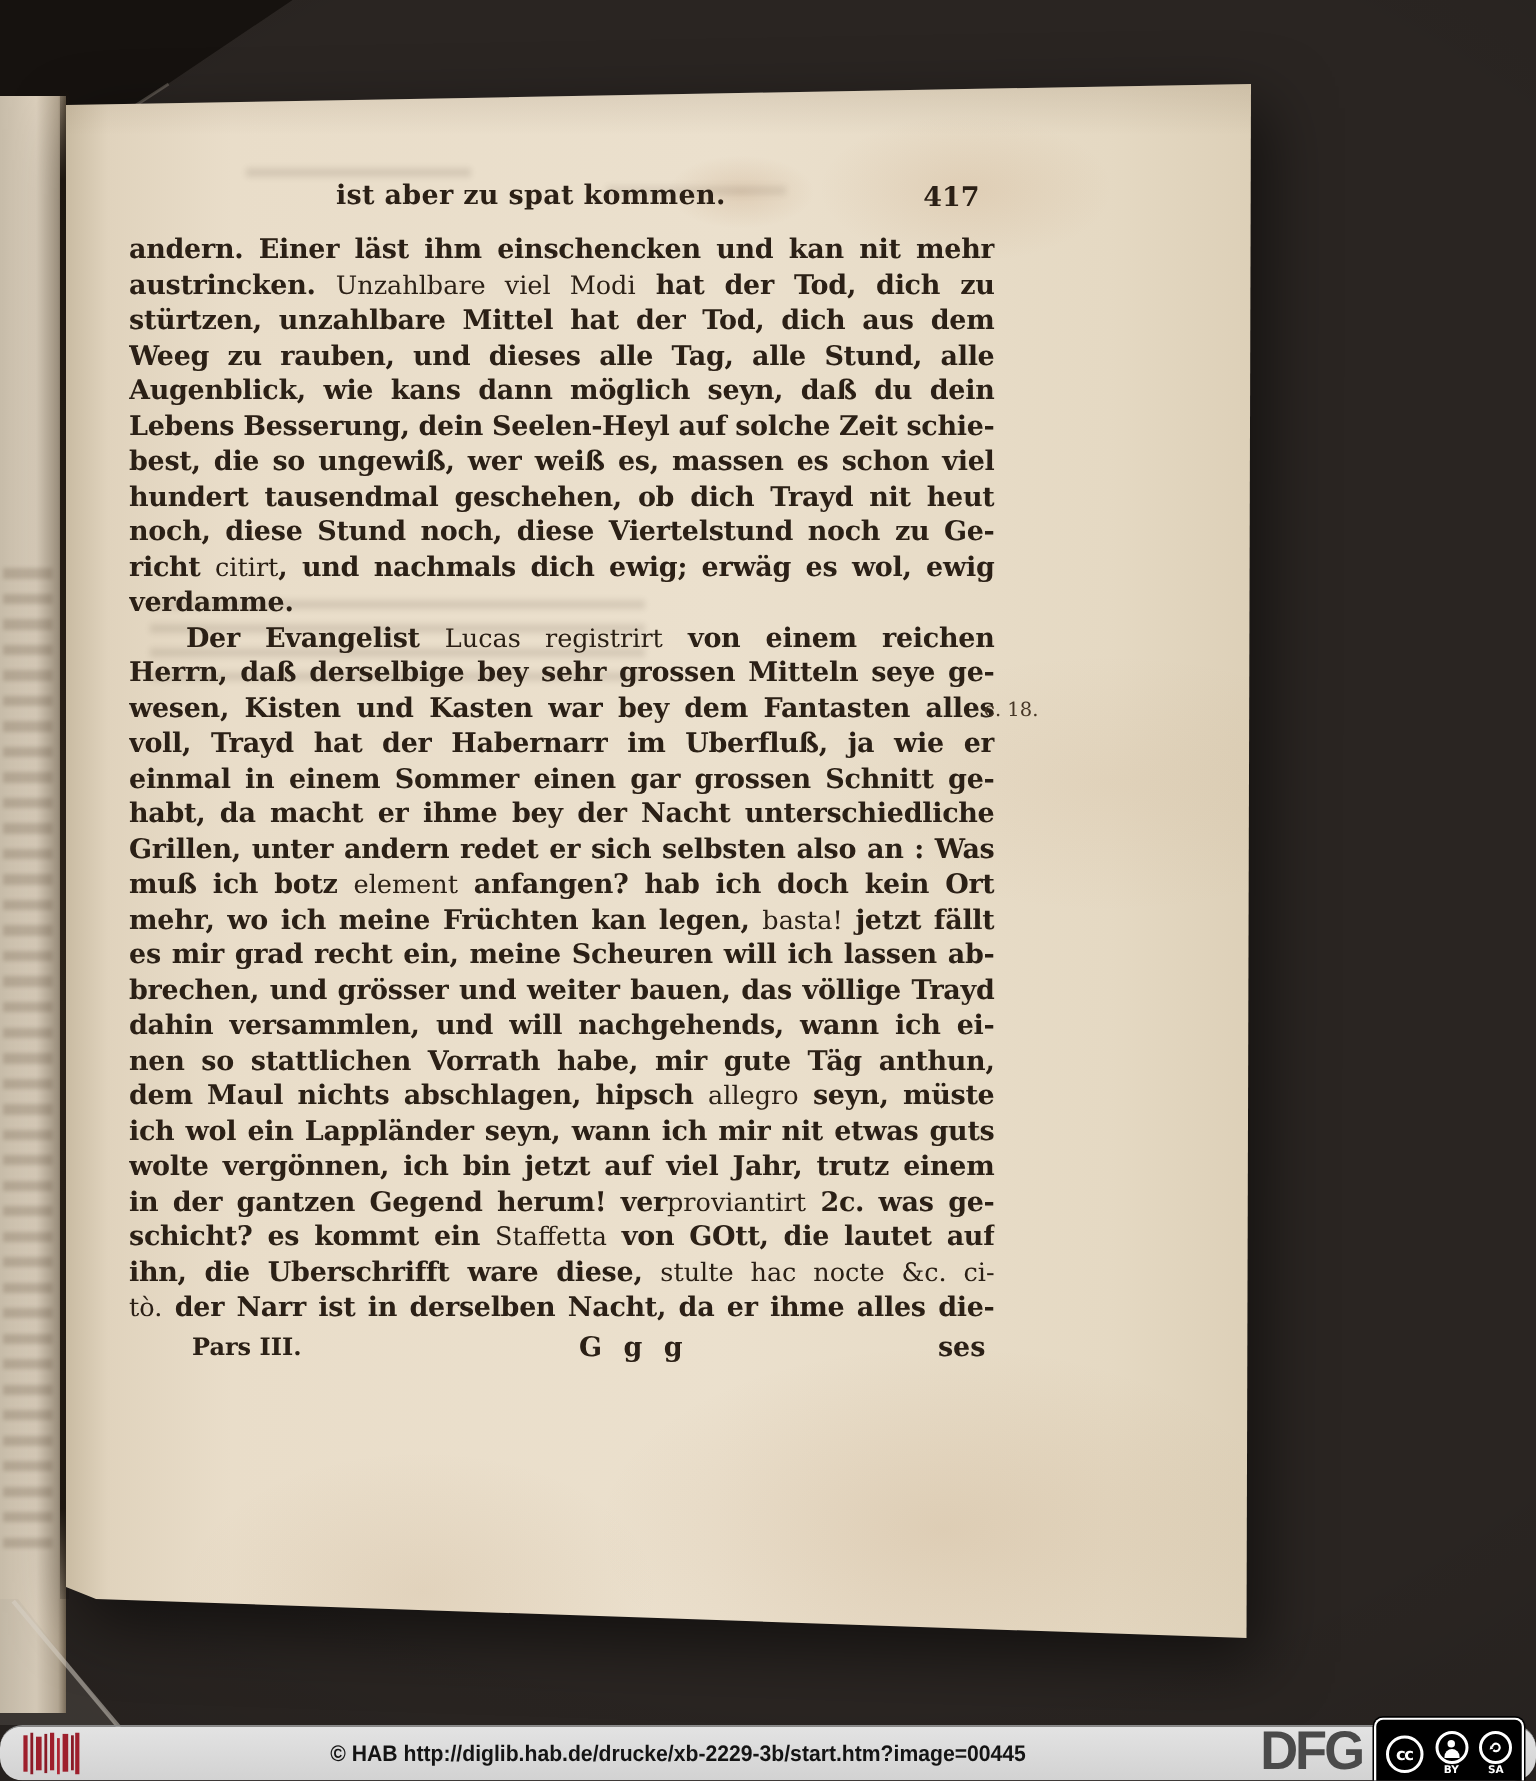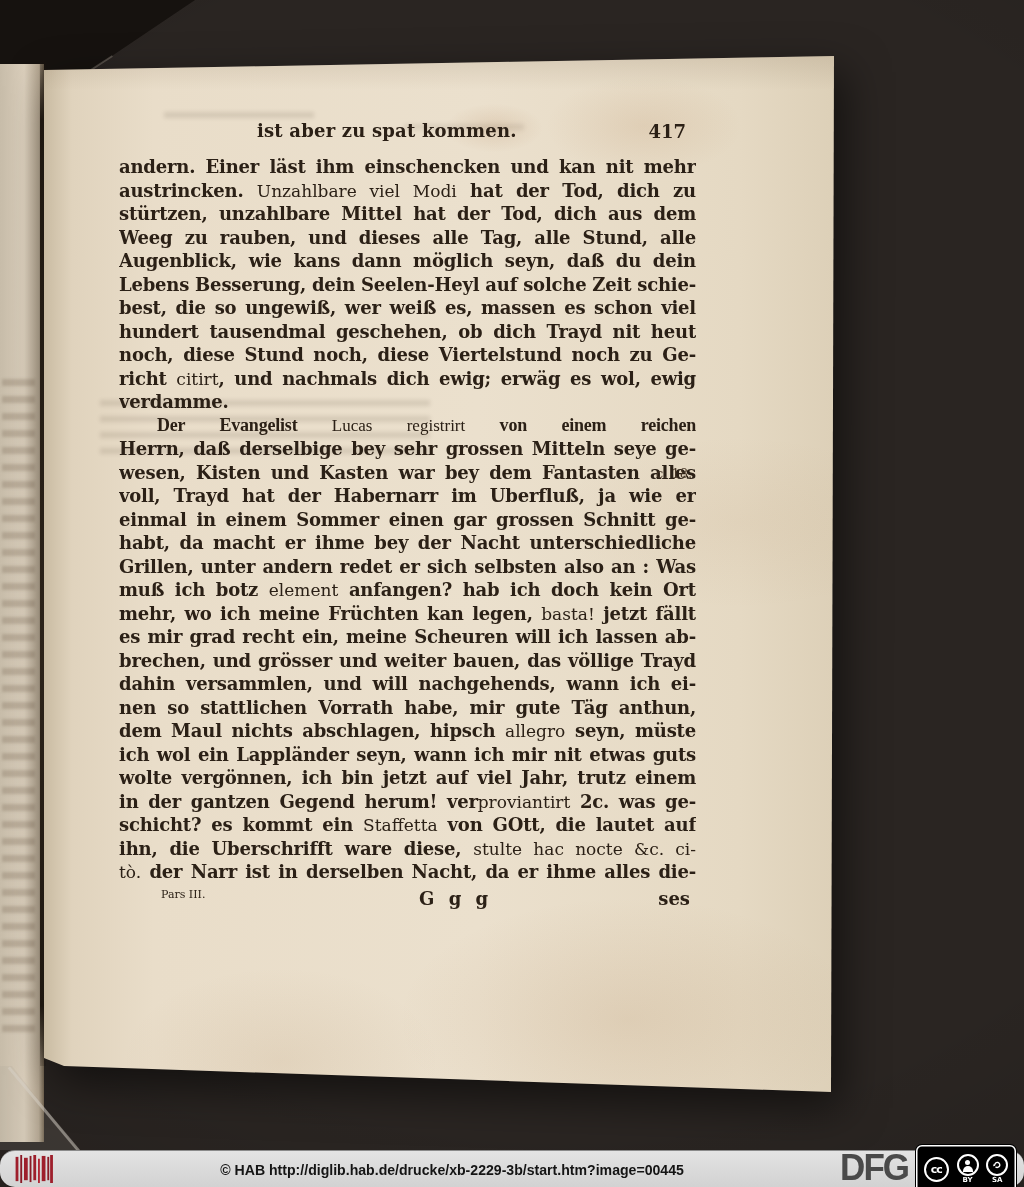--- a/index.html
+++ b/index.html
@@ -43,38 +43,38 @@
       linear-gradient(to bottom, rgba(120,100,75,.16), rgba(120,100,75,0) 34px),
       linear-gradient(to right,#c9bba2 0px,#e0d3bd 28px,#e9ddc9 110px,#ebe0cd 55%,#e5d9c3 88%,#ddd0b8 100%);
   }
   .smudge{position:absolute;filter:blur(2px);opacity:.16;
     background:repeating-linear-gradient(to bottom,transparent 0 6px,rgba(70,55,40,.8) 6px 12px,transparent 12px 16px);}
   .smudge.s1{left:56px;top:338px;width:330px;height:64px;}
   .smudge.s2{left:120px;top:50px;width:150px;height:16px;}
   .smudge.s3{left:360px;top:62px;width:120px;height:14px;opacity:.12;}
 
   
-  .textblock{position:absolute;left:42px;top:64px;width:577px;color:var(--ink,#2b2016);margin-left:33px;}
+  .textblock{position:absolute;left:42px;top:64px;width:577px;color:var(--ink,#2b2016);}
   .fraktur,.textblock{font-family:"DejaVu Serif",serif;}
   .header-row{position:relative;height:24px;}
   .running-title{position:absolute;left:138px;top:0;font-size:18px;font-weight:700;letter-spacing:.2px;}
   .page-number{position:absolute;right:10px;top:1px;font-size:18px;font-weight:700;}
   .lines{margin-top:11px;}
   .line{
     height:23.5px;line-height:23.5px;font-size:18px;font-weight:700;overflow:hidden;
     text-align:justify;text-align-last:justify;-moz-text-align-last:justify;
     letter-spacing:-0.2px;word-spacing:-0.5px;
   }
   .line.nojust{text-align:center;text-align-last:left;}
-  .line.indent{padding-left:38px;font-family:Liberation Serif, serif;}
+  .line.indent{padding-left:38px;}
   .roman{font-weight:400;font-size:17px;letter-spacing:0;}
   .margin-note{position:absolute;left:612px;top:410px;font-size:13px;font-weight:400;
     font-family:"DejaVu Serif",serif;color:#463626;}
   .sig-line{position:relative;height:24px;margin-top:4px;font-size:18px;}
-  .sig-left{position:absolute;left:42px;font-weight:400;font-size:11px;}
+  .sig-left{position:absolute;left:42px;font-weight:700;font-size:16px;}
   .sig-center{position:absolute;left:300px;font-weight:700;letter-spacing:4px;}
   .sig-catchword{position:absolute;right:6px;font-weight:700;}
 
   
   .viewer-bar{
     position:absolute;left:0;top:1150px;width:1024px;height:37px;
     background:linear-gradient(#e3e3e3,#d2d2d2);
     border-top:1px solid #8a8a8a;box-sizing:border-box;
     display:flex;align-items:center;padding:0 8px;border-radius:15px;
   }

